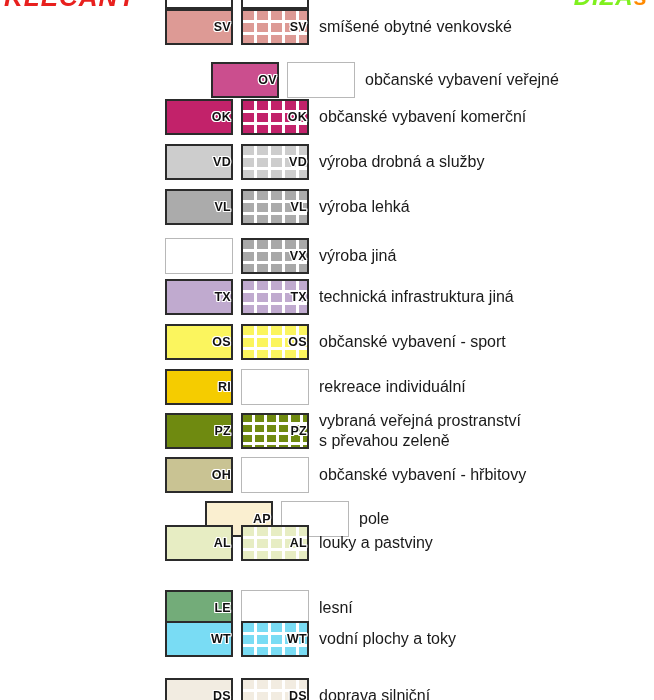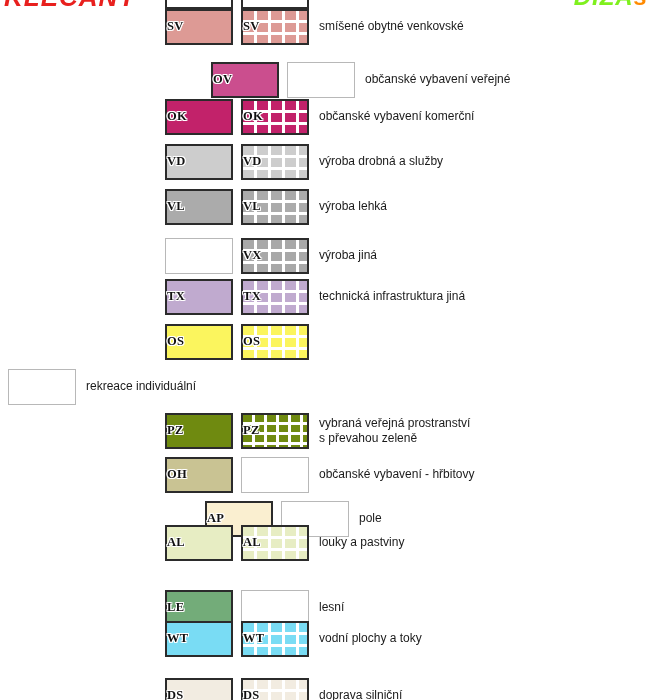--- a/index.html
+++ b/index.html
@@ -58,23 +58,22 @@
     align-items: center;
   }
 
   .swatch {
     box-sizing: border-box;
     width: 68px;
     height: 36px;
     position: relative;
     display: flex;
     align-items: center;
-    justify-content: flex-start;
+    justify-content: flex-end;
     flex: none;
-    font-family: Liberation Serif, serif;
   }
   .swatch.solid {
     border: 2px solid #2b2b2b;
   }
   .swatch.blank {
     border: 1px solid #b8b8b8;
     background: #ffffff;
   }
   .swatch-left { margin-left: 165px; }
   .swatch-right { margin-left: 8px; }
@@ -103,21 +102,21 @@
       repeating-linear-gradient(to bottom, rgba(255,255,255,0) 0 9px,  #ffffff 9px 12px);
   }
   .hatch.dense {
     background-image:
       repeating-linear-gradient(to right,  rgba(255,255,255,0) 0 9px, #ffffff 9px 12px),
       repeating-linear-gradient(to bottom, rgba(255,255,255,0) 0 7px, #ffffff 7px 10px);
   }
 
   .legend-label {
     margin-left: 10px;
-    font-size: 12px;
+    font-size: 16px;
     color: #1a1a1a;
     line-height: 1.24;
     white-space: pre-line;
   }
 
   
   #clipped-top-row {
     position: absolute;
     left: 0;
     top: -32px;
@@ -210,22 +209,26 @@
       <div class="legend-label">technická infrastruktura jiná</div>
     </div>
     <div class="legend-row" style="top: 319px;">
       <div class="swatch swatch-left solid" style="background: rgb(251, 245, 94);">
         <span class="swatch-code">OS</span>
       </div>
       <div class="swatch swatch-right solid" style="background: rgb(251, 245, 94);">
         <span class="hatch"></span>
         <span class="swatch-code">OS</span>
       </div>
+      <div class="legend-label">občanské vybavení - sport</div>
     </div>
     <div class="legend-row" style="top: 364px;">
+      <div class="swatch swatch-left solid" style="background: rgb(245, 204, 0);">
+        <span class="swatch-code">RI</span>
+      </div>
       <div class="swatch swatch-right blank"></div>
       <div class="legend-label">rekreace individuální</div>
     </div>
     <div class="legend-row" style="top: 408px;">
       <div class="swatch swatch-left solid" style="background: rgb(111, 138, 16);">
         <span class="swatch-code">PZ</span>
       </div>
       <div class="swatch swatch-right solid" style="background: rgb(111, 138, 16);">
         <span class="hatch dense"></span>
         <span class="swatch-code">PZ</span>

